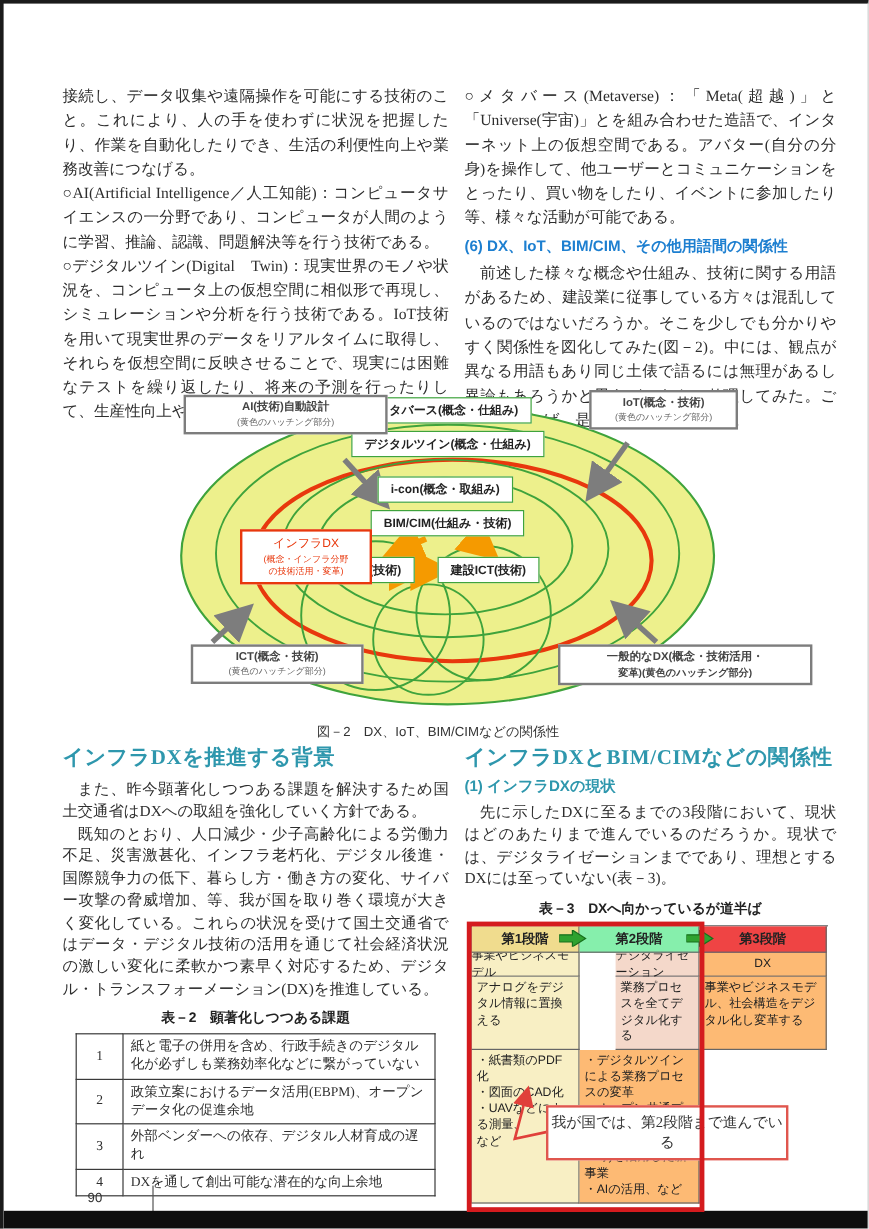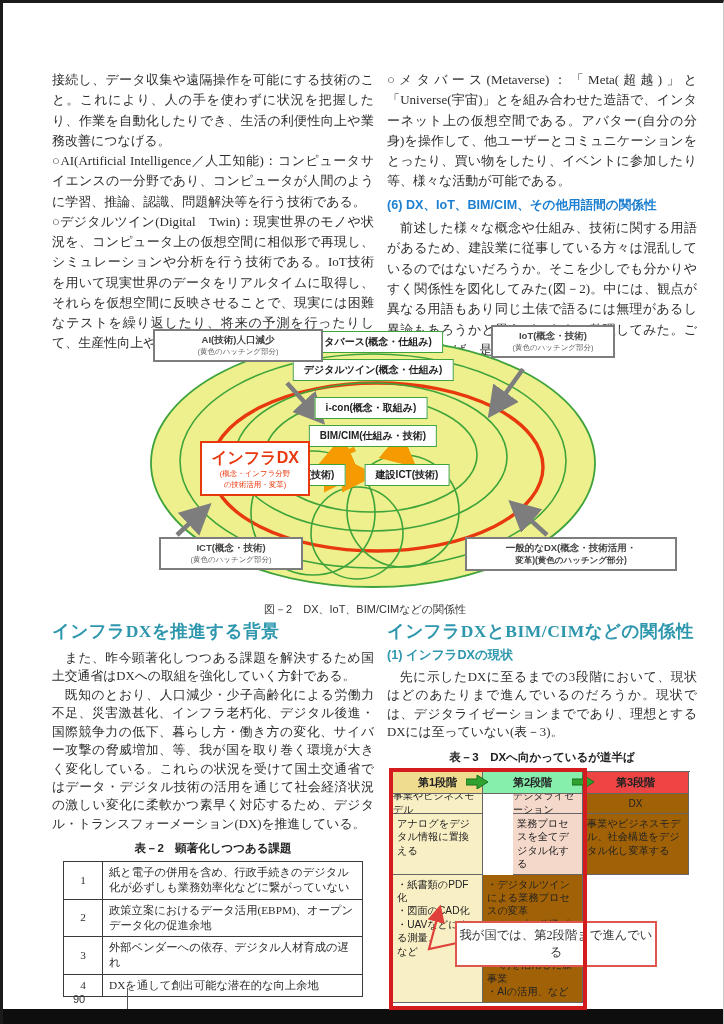--- a/index.html
+++ b/index.html
@@ -22,21 +22,21 @@
   .vlabel{position:absolute;transform:translateX(-50%);background:#fff;border:1.5px solid #3fa33c;
     font-family:"Liberation Sans","DejaVu Sans",sans-serif;font-weight:bold;font-size:10px;
     color:#222;padding:3px 10px;white-space:nowrap;z-index:3;}
   .corner-box{position:absolute;background:#fff;border:2px solid #7d7d7d;text-align:center;
     padding:3px 2px;z-index:3;font-family:"Liberation Sans","DejaVu Sans",sans-serif;}
   .corner-box .l1{display:block;font-size:9.5px;font-weight:bold;color:#444;line-height:1.35;}
   .corner-box .l2{display:block;font-size:7.5px;color:#666;line-height:1.3;}
   .infra-box{position:absolute;left:145px;top:116px;width:104px;background:#fff;
     border:2px solid #e8380d;color:#e8380d;text-align:center;padding:4px 1px;z-index:3;
     font-family:"Liberation Sans","DejaVu Sans",sans-serif;}
-  .infra-box .t{display:block;font-size:16px;font-weight:bold;line-height:1.4;}
+  .infra-box .t{display:block;font-size:10px;font-weight:normal;line-height:1.4;}
   .infra-box .s{display:block;font-size:7.5px;line-height:1.35;}
   .fig-caption{position:absolute;left:0;top:599px;width:724px;text-align:center;
     font-family:"Liberation Sans","DejaVu Sans",sans-serif;font-size:11px;color:#333;}
   
   .sec-heading{position:absolute;font-size:17.5px;font-weight:bold;color:#2e97ad;
     font-family:Liberation Serif, serif;letter-spacing:.5px;}
   .left-block{position:absolute;left:49px;top:646px;width:322px;}
   .right-block{position:absolute;left:384px;top:644px;width:310px;}
   .sub-heading{font-family:"Liberation Sans","DejaVu Sans",sans-serif;font-weight:bold;
     font-size:12.6px;color:#2e97ad;margin:0 0 4px 0;}
@@ -44,21 +44,21 @@
   .tbl-caption{text-align:center;font-family:"Liberation Sans","DejaVu Sans",sans-serif;
     font-weight:bold;font-size:11.5px;color:#222;margin-top:8px;}
   table.t2{border-collapse:collapse;width:300px;margin:5px auto 0 auto;font-size:11.3px;line-height:1.35;}
   table.t2 td{border:1px solid #3a3a3a;padding:3px 6px;vertical-align:top;}
   table.t2 td.no{width:26px;text-align:center;vertical-align:middle;}
   
   .t3wrap{position:relative;width:298px;margin:6px 0 0 5px;
     font-family:"Liberation Sans","DejaVu Sans",sans-serif;color:#222;}
   .t3{display:grid;grid-template-columns:90px 100px 106px;border-top:1px solid #666;border-left:1px solid #0f172a;}
   .t3 .cell{border-right:1px solid #666;border-bottom:1px solid #666;box-sizing:border-box;}
-  .c1{background:#f8efc4;} .c2{background:#f4d8ca;margin-left:30px;} .c3{background:#a16207;}
+  .c1{background:#f8efc4;} .c2{background:#f4d8ca;margin-left:30px;} .c3{background:#fdba74;}
   .hd1{background:#f0dc8e;} .hd2{background:#86efac;} .hd3{background:#ef4444;}
   .t3 .stage{height:22px;display:flex;align-items:center;justify-content:center;
     font-weight:bold;font-size:11px;position:relative;}
   .t3 .name{height:20px;display:flex;align-items:center;justify-content:center;font-size:10px;}
   .t3 .desc{padding:3px 4px;font-size:10.2px;line-height:1.32;}
   .t3 .ex{padding:3px 4px;font-size:10.2px;line-height:1.32;white-space:pre-line;}
   .stage-arrow{position:absolute;top:4px;z-index:4;width:24px;height:14px;}
   .redframe{position:absolute;left:-3px;top:-3px;width:190px;height:calc(100% + 2px);
     border:4px solid #d41b1e;pointer-events:none;z-index:5;}
   .callout{position:absolute;left:452px;top:918px;width:194px;border:2px solid #e0564e;
@@ -123,21 +123,21 @@
     <div class="vlabel" style="left:256px;top:139px;">点群(技術)</div>
     <div class="vlabel" style="left:352px;top:139px;">建設ICT(技術)</div>
 
     <div class="infra-box">
       <span class="t">インフラDX</span>
       <span class="s">(概念・インフラ分野</span>
       <span class="s">の技術活用・変革)</span>
     </div>
 
     <div class="corner-box" style="left:98px;top:4px;width:162px;">
-      <span class="l1">AI(技術)人口減少</span>
+      <span class="l1">AI(技術)自動設計</span>
       <span class="l2">(黄色のハッチング部分)</span>
     </div>
     <div class="corner-box" style="left:436px;top:0px;width:116px;">
       <span class="l1">IoT(概念・技術)</span>
       <span class="l2">(黄色のハッチング部分)</span>
     </div>
     <div class="corner-box" style="left:104px;top:212px;width:136px;">
       <span class="l1">ICT(概念・技術)</span>
       <span class="l2">(黄色のハッチング部分)</span>
     </div>

